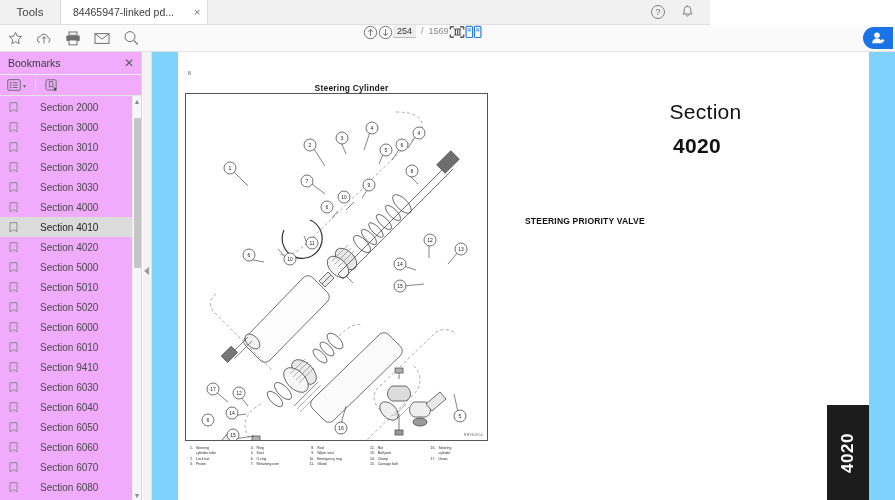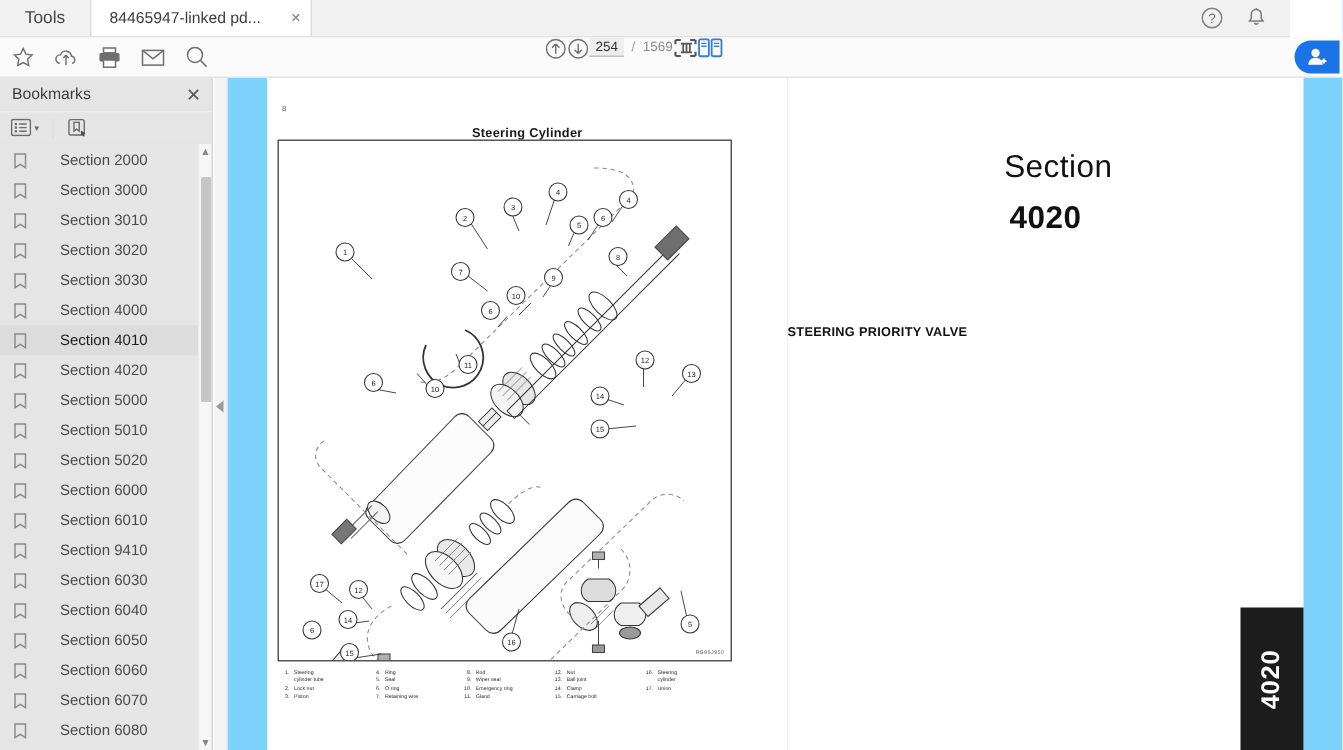--- a/index.html
+++ b/index.html
@@ -5,21 +5,21 @@
   * { box-sizing: border-box; margin: 0; padding: 0; }
   html, body {
     width: 895px; height: 500px; overflow: hidden;
     font-family: "Liberation Sans", sans-serif;
     background: #ffffff;
   }
   #app { position: relative; width: 895px; height: 500px; }
 
   
   .tabstrip {
-    position: absolute; left: 0; top: 0; width: 860px; height: 25px;
+    position: absolute; left: 0; top: 0; width: 710px; height: 25px;
     background: #f1f1f1; border-bottom: 1px solid #e0e0e0;
     display: flex; align-items: stretch;
   }
   .tab-tools {
     width: 60px; display: flex; align-items: center; justify-content: center;
     font-size: 11.5px; color: #444;
   }
   .tab-doc {
     min-width: 145px; background: #ffffff; border-right: 1px solid #dcdcdc;
     border-left: 1px solid #dcdcdc;
@@ -55,21 +55,21 @@
   .ptotal { color: #8a8a8a; font-size: 9px; }
   .tb-right { margin-left: auto; padding-right: 6px; display: flex; align-items: center; }
   .adduser-btn {
     width: 30px; height: 22px; background: #1a73e8; border-radius: 11px 0 0 11px;
     display: flex; align-items: center; justify-content: center; margin-right: -4px;
   }
 
   
   .bm-panel {
     position: absolute; left: 0; top: 52px; width: 142px; height: 448px;
-    background: #e5e5e5; border-right: 1px solid #d8d8d8;
+    background: #f0abfc; border-right: 1px solid #d8d8d8;
     display: flex; flex-direction: column;
   }
   .bm-header {
     height: 22px; display: flex; align-items: center; padding: 0 7px 0 8px;
     font-size: 10.5px; color: #3c3c3c;
   }
   .bm-header .x { margin-left: auto; font-size: 12px; color: #5a5a5a; line-height: 1; }
   .bm-tools {
     height: 22px; border-top: 1px solid #ececec; border-bottom: 1px solid #e4e4e4;
     display: flex; align-items: center; gap: 5px; padding-left: 7px;

